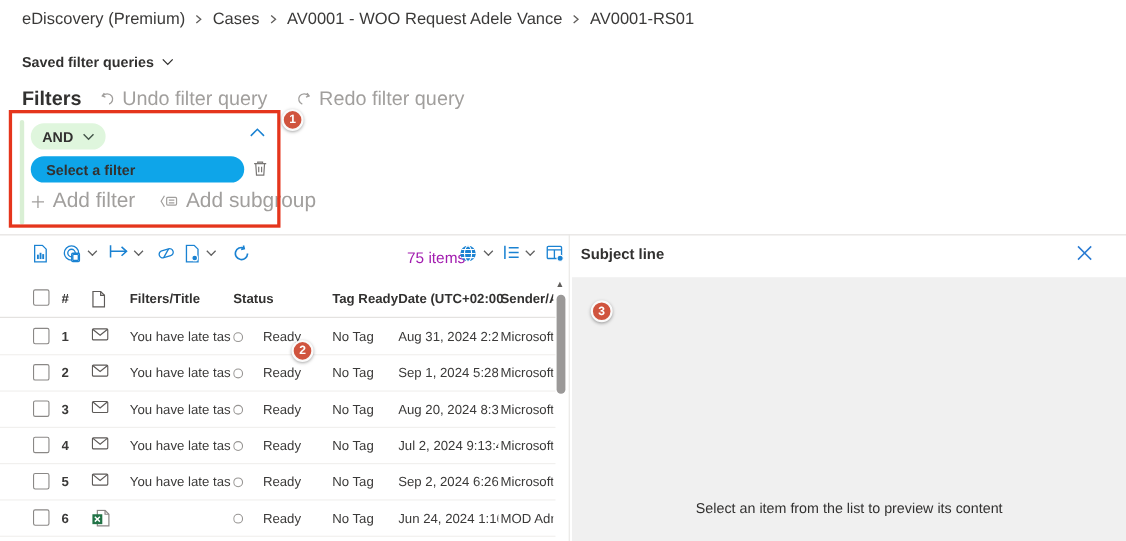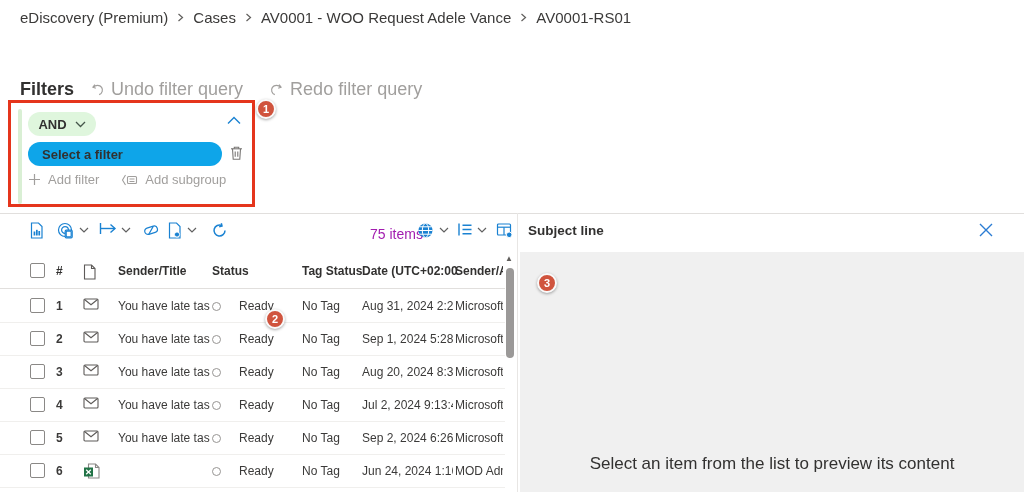--- a/index.html
+++ b/index.html
@@ -17,21 +17,21 @@
   .filters-title { font-weight:700; color:#323130; margin-right:16px; }
   .cmd-disabled { display:flex; align-items:center; gap:6px; color:#a19f9d; margin-right:26px; }
 
   
   .group-strip { position:absolute; left:18px; top:109px; width:4px; height:95px; background:#d9efd4; border-radius:2px; }
   .pill { position:absolute; display:flex; align-items:center; font-size:13px; font-weight:700; color:#323130; border-radius:13px; }
   .and-pill { left:28px; top:112px; width:68px; height:24px; background:#dff6dd; justify-content:center; gap:8px; cursor:pointer; }
   .collapse-btn { position:absolute; left:227px; top:116px; color:#1a82d2; cursor:pointer; }
   .filter-pill { left:28px; top:142px; width:194px; height:24px; background:#0ea5e9; padding-left:14px; font-weight:600; cursor:pointer; }
   .trash-btn { position:absolute; left:229px; top:145px; color:#797775; cursor:pointer; }
-  .add-row { position:absolute; left:28px; top:172px; display:flex; align-items:center; font-size:13px; color:#a19f9d; }
+  .add-row { position:absolute; left:28px; top:172px; display:flex; align-items:center; font-size:19px; color:#a19f9d; }
   .add-btn { display:flex; align-items:center; gap:7px; margin-right:22px; cursor:pointer; }
 
   
   .anno-box { position:absolute; left:8px; top:100px; width:247px; height:107px; border:3px solid #e5351c; pointer-events:none; z-index:30; }
   .badge { position:absolute; width:20px; height:20px; border-radius:50%; background:#d0543e; border:2px solid #fafafa;
            box-shadow:0 1px 3px rgba(0,0,0,.35); color:#fff; font-size:11px; font-weight:700;
            display:flex; align-items:center; justify-content:center; z-index:31; }
 
   
   .section-divider { position:absolute; left:0; top:213px; width:1024px; height:1px; background:#e1dfdd; }
@@ -58,21 +58,21 @@
   .c-sender { left:455px; width:48px; }
 
   
   .scroll-up { position:absolute; left:505px; top:254px; font-size:8px; color:#605e5c; cursor:pointer; }
   .scroll-thumb { position:absolute; left:506px; top:268px; width:8px; height:90px; background:#9b9998; border-radius:4px; cursor:pointer; }
 
   
   .panel-title { position:absolute; left:528px; top:223px; font-size:13.5px; font-weight:700; color:#323130; }
   .panel-close { position:absolute; left:979px; top:223px; color:#2b7cd3; cursor:pointer; }
   .preview-box { position:absolute; left:520px; top:252px; width:504px; height:240px; background:#f0f0f0; }
-  .preview-msg { position:absolute; left:0; top:202px; width:100%; text-align:center; font-size:17px; color:#323130; }
+  .preview-msg { position:absolute; left:0; top:202px; width:100%; text-align:center; font-size:13px; color:#323130; }
 
   svg { display:block; }
 </style>
 </head>
 <body>
 
 <div class="frame">
 
   <div class="breadcrumb">
     <span class="crumb">eDiscovery (Premium)</span>
@@ -89,20 +89,28 @@
       </span>
     <span class="crumb">AV0001 - WOO Request Adele Vance</span>
     <span class="crumb-sep">
         <svg width="7" height="9" viewBox="0 0 7 9">
           <path d="M1.5 1l4 3.5-4 3.5" fill="none" stroke="#605e5c" stroke-width="1.2"></path>
         </svg>
       </span>
     <span class="crumb">AV0001-RS01</span>
   </div>
 
+  <div class="saved-queries">
+    <span>Saved filter queries</span>
+    <span>
+        <svg width="11" height="7" viewBox="0 0 11 7">
+          <path d="M1 1l4.5 4.5L10 1" fill="none" stroke="#323130" stroke-width="1.2"></path>
+        </svg>
+      </span>
+  </div>
 
   <div class="filters-row">
     <span class="filters-title">Filters</span>
     <span class="cmd-disabled">
       <span>
           <svg width="15" height="15" viewBox="0 0 16 16" fill="none" stroke="currentColor" stroke-width="1.3">
             <path d="M5.2 2.8L3.2 5.6l3 1.1"></path>
             <path d="M3.4 5.6c2.4-2.8 7-2.9 9 .2 1.8 2.8.6 6.6-2.6 7.7"></path>
           </svg>
         </span>
@@ -273,23 +281,23 @@
 
   <div class="thead">
     <span class="cb" style="top:17px"></span>
     <span class="cell c-num">#</span>
     <span class="cell c-icon" style="top:10px;margin-top:0">
         <svg width="13" height="16" viewBox="0 0 13 16" fill="none" stroke="#5d5a58" stroke-width="1.1">
           <path d="M1.5 1h7L12 4.5V15H1.5z"></path>
           <path d="M8.5 1v3.5H12"></path>
         </svg>
       </span>
-    <span class="cell c-subj" style="width:94px">Sender/Title</span>
+    <span class="cell c-subj" style="width:94px">Filters/Title</span>
     <span class="cell" style="left:212px">Status</span>
-    <span class="cell c-tag">Tag Status</span>
+    <span class="cell c-tag">Tag Ready</span>
     <span class="cell c-date" style="width:95px">Date (UTC+02:00)</span>
     <span class="cell c-sender">Sender/Aut</span>
   </div>
 
   <div class="trow" style="top:290px">
     <span class="cb"></span>
     <span class="cell c-num" style="font-weight:600">1</span>
     <span class="cell c-icon">
         <svg width="16" height="12" viewBox="0 0 16 12" fill="none" stroke="currentColor" stroke-width="1.1">
           <rect x="1" y="1" width="14" height="10" rx="1"></rect>

